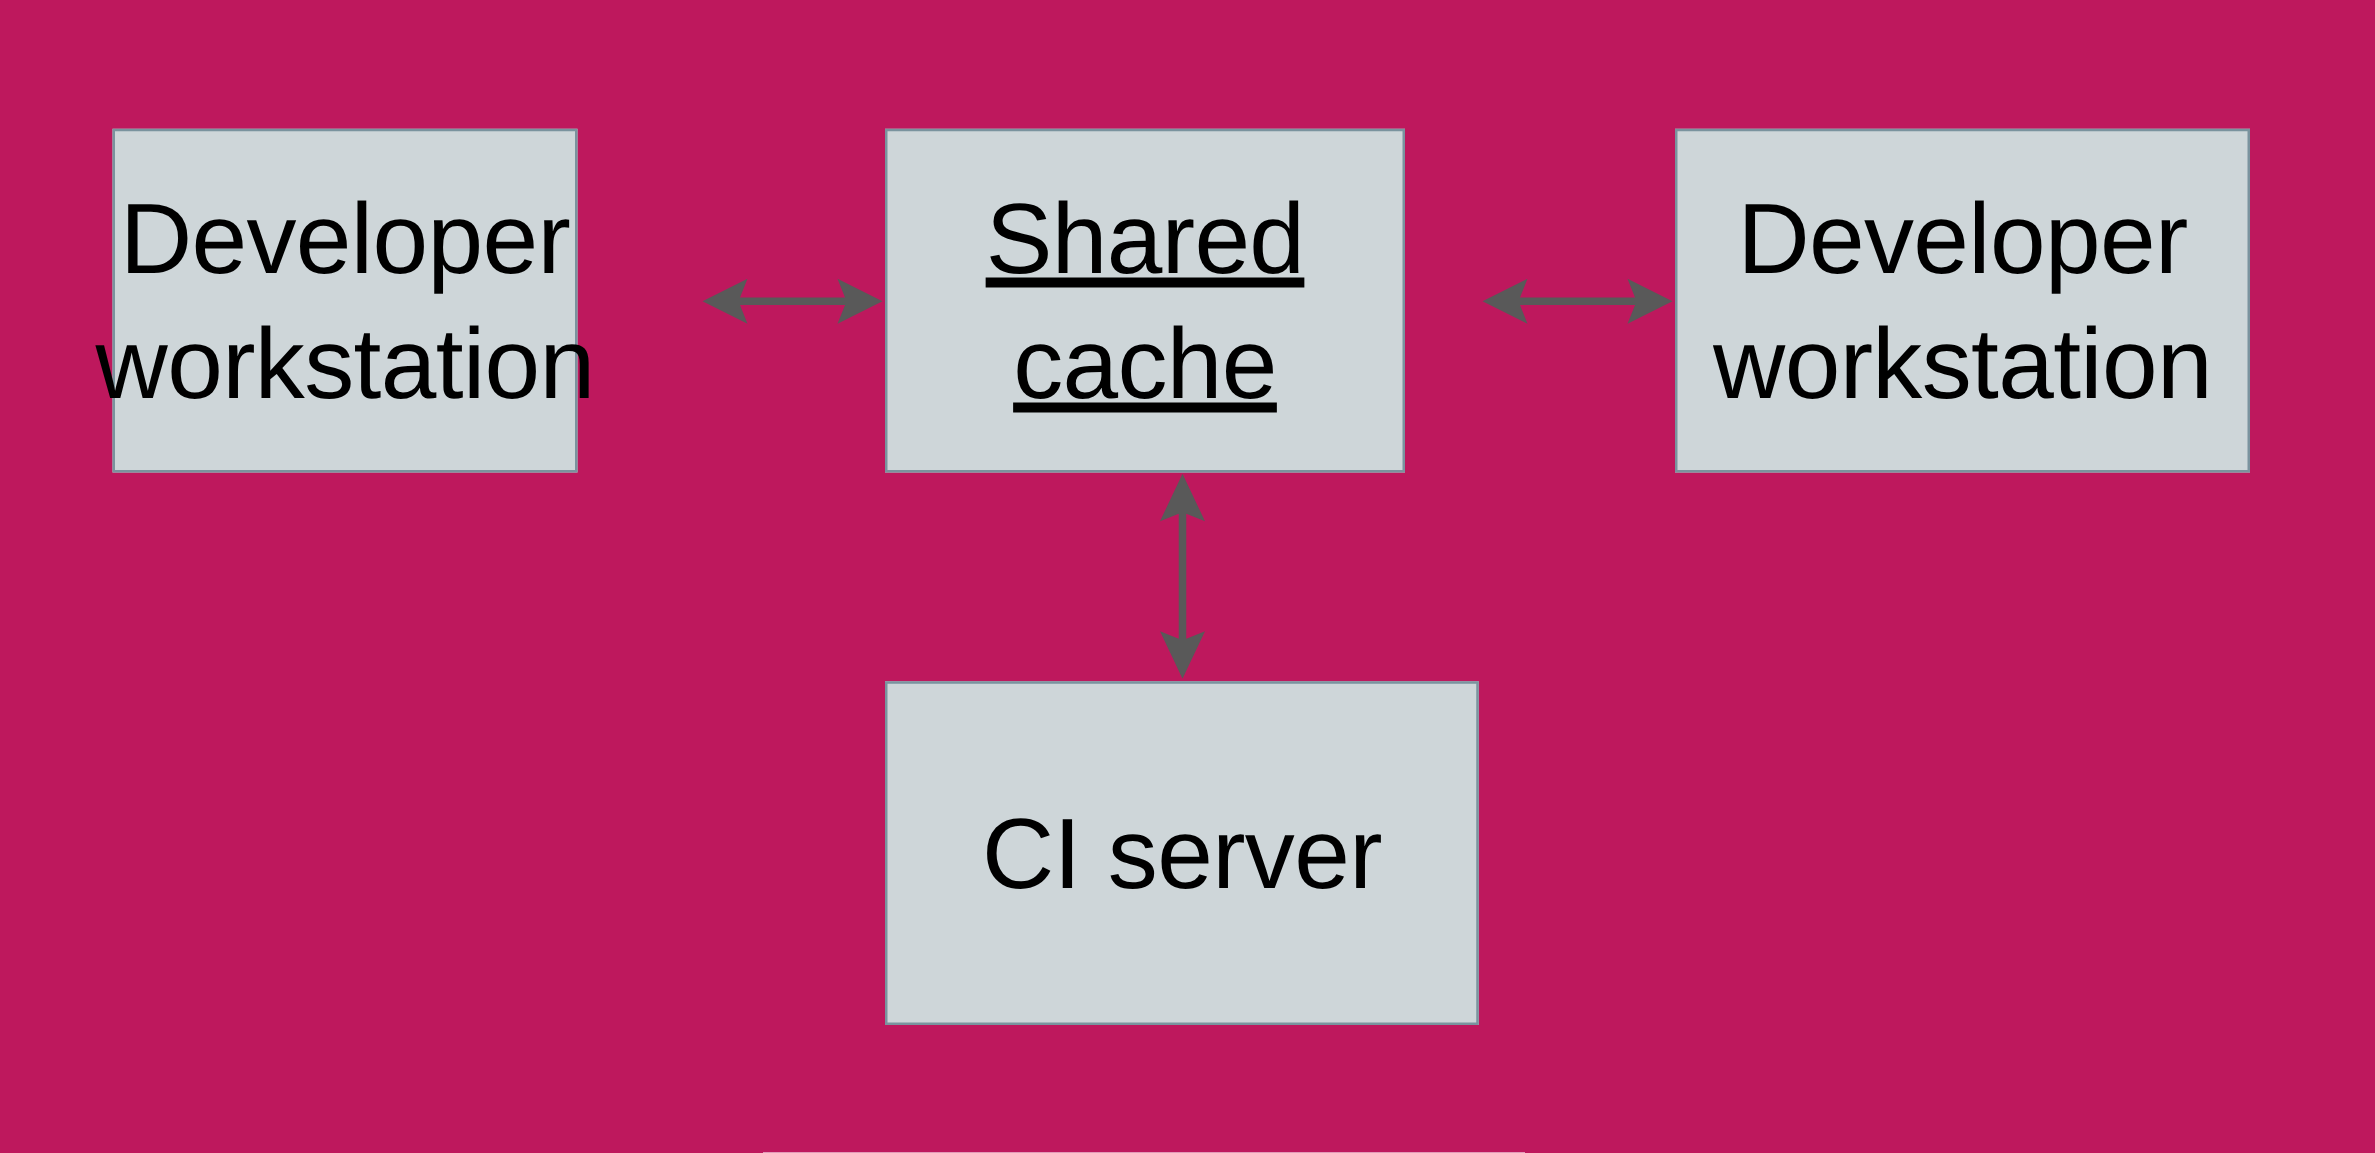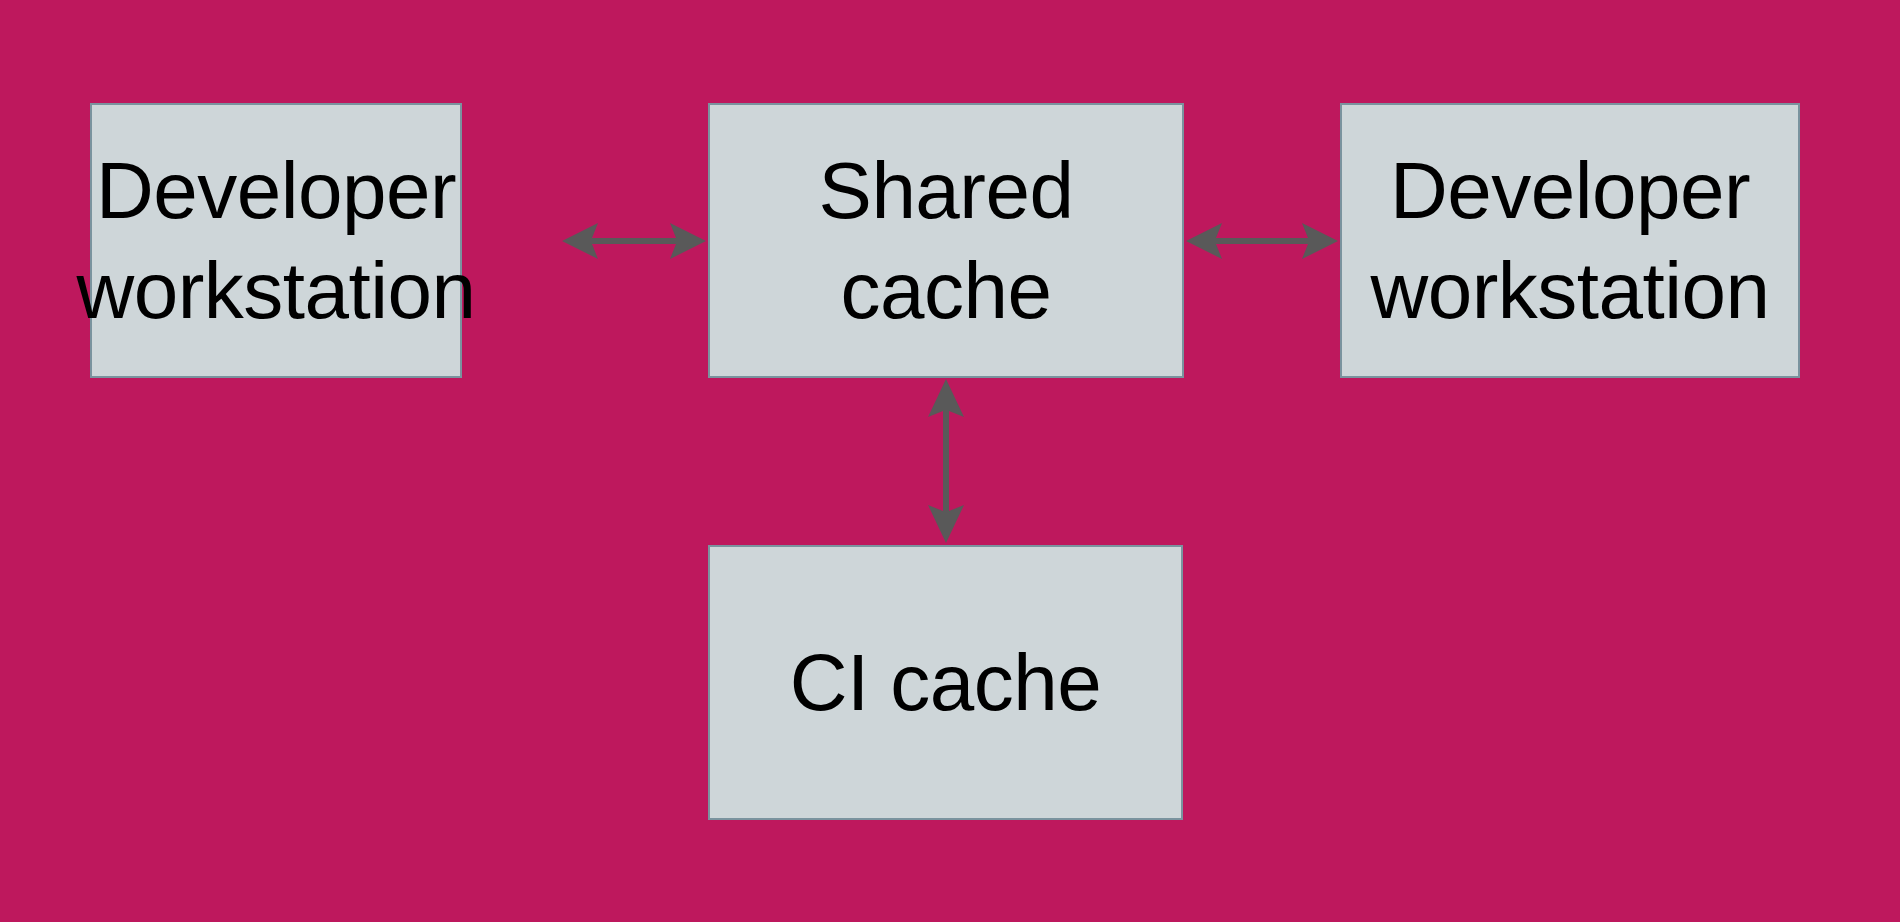--- a/index.html
+++ b/index.html
@@ -33,21 +33,21 @@
     font-size: 80px;
     line-height: 1.24;
     color: #000000;
     font-weight: 400;
     letter-spacing: -0.5px;
     white-space: pre-line;
     padding: 0 6px;
   }
   
   #node-dev-left   { left: 90px;   top: 103px; width: 372px; height: 275px; }
-  #node-shared     { left: 708px;  top: 103px; width: 476px; height: 275px; }
+  #node-shared     { left: 708px;  top: 103px; width: 416px; height: 275px; text-decoration: underline; }
   #node-dev-right  { left: 1340px; top: 103px; width: 460px; height: 275px; }
   #node-ci         { left: 708px;  top: 545px; width: 475px; height: 275px; }
 
   .edge {
     position: absolute;
     overflow: visible;
   }
   #edge-left-shared  { left: 558px;  top: 210px; width: 152px; height: 62px; }
   #edge-shared-right { left: 1182px; top: 210px; width: 160px; height: 62px; }
   #edge-shared-ci    { left: 915px;  top: 375px; width: 62px;  height: 172px; }
@@ -66,21 +66,21 @@
     <span class="node-label">Shared
 cache</span>
   </div>
 
   <div class="node" id="node-dev-right">
     <span class="node-label">Developer
 workstation</span>
   </div>
 
   <div class="node" id="node-ci">
-    <span class="node-label">CI cache</span>
+    <span class="node-label">CI server</span>
   </div>
 
   <svg class="edge" id="edge-left-shared" viewBox="0 0 152 62">
     <g fill="#595959" stroke="none">
       <path d="M 4,31 L 40,13 L 34,28 L 118,28 L 112,13 L 148,31 L 112,49 L 118,34 L 34,34 L 40,49 Z"></path>
     </g>
   </svg>
 
   <svg class="edge" id="edge-shared-right" viewBox="0 0 160 62">
     <g fill="#595959" stroke="none">

